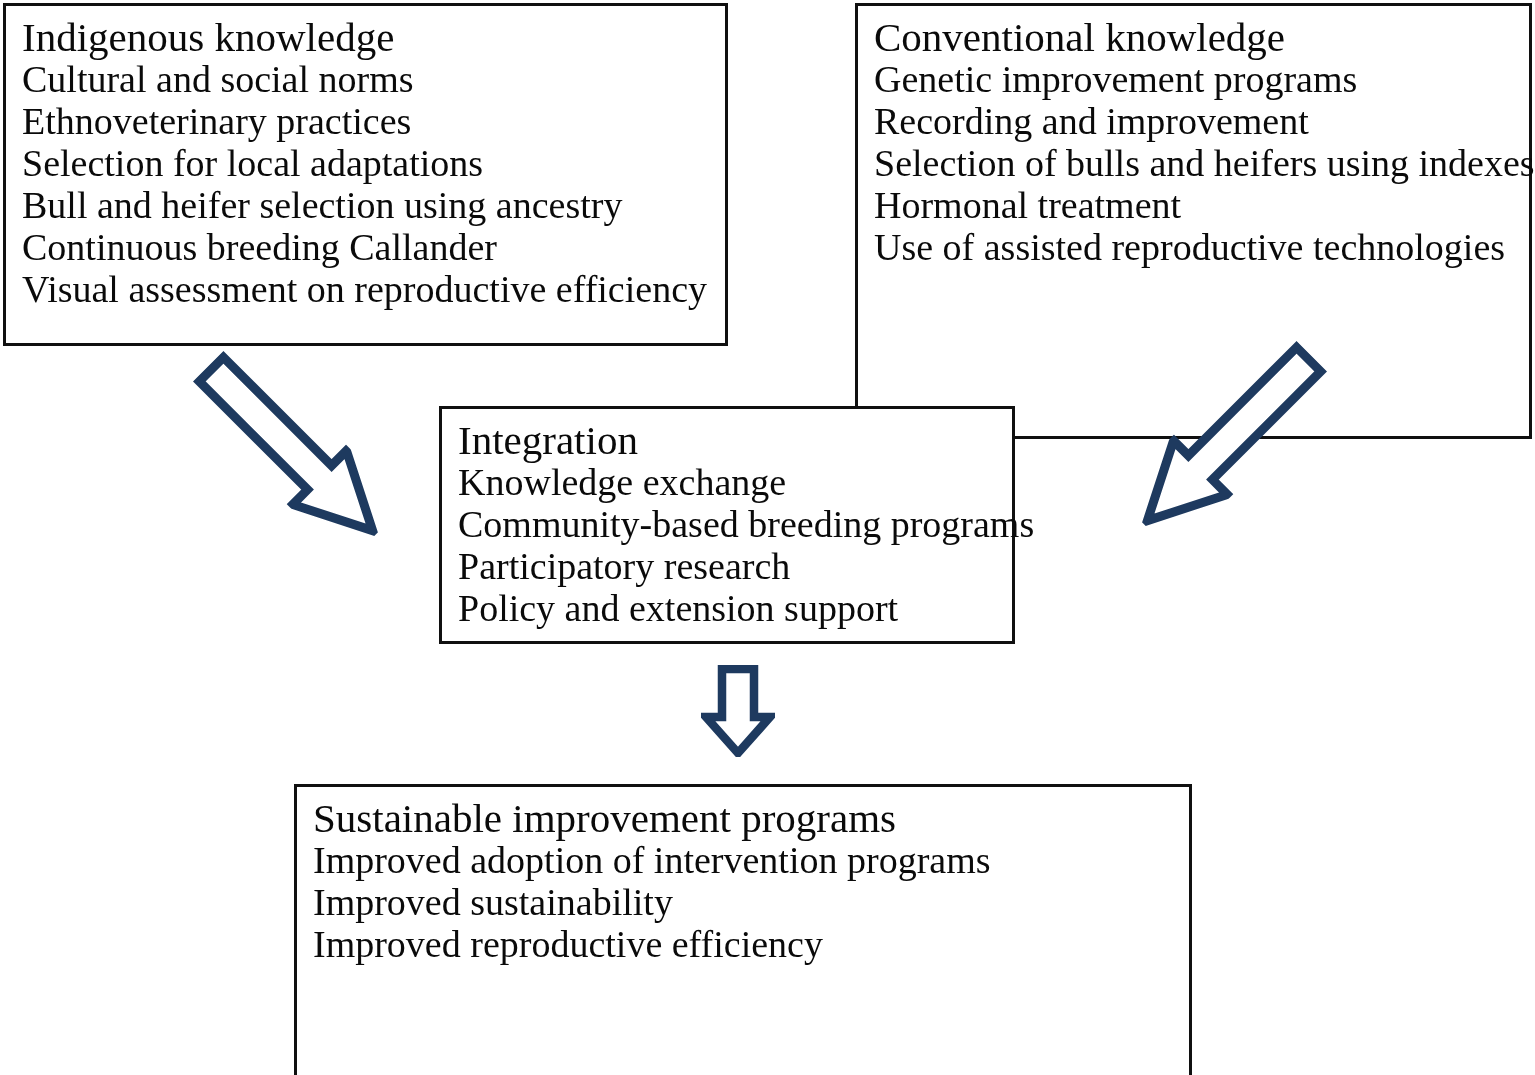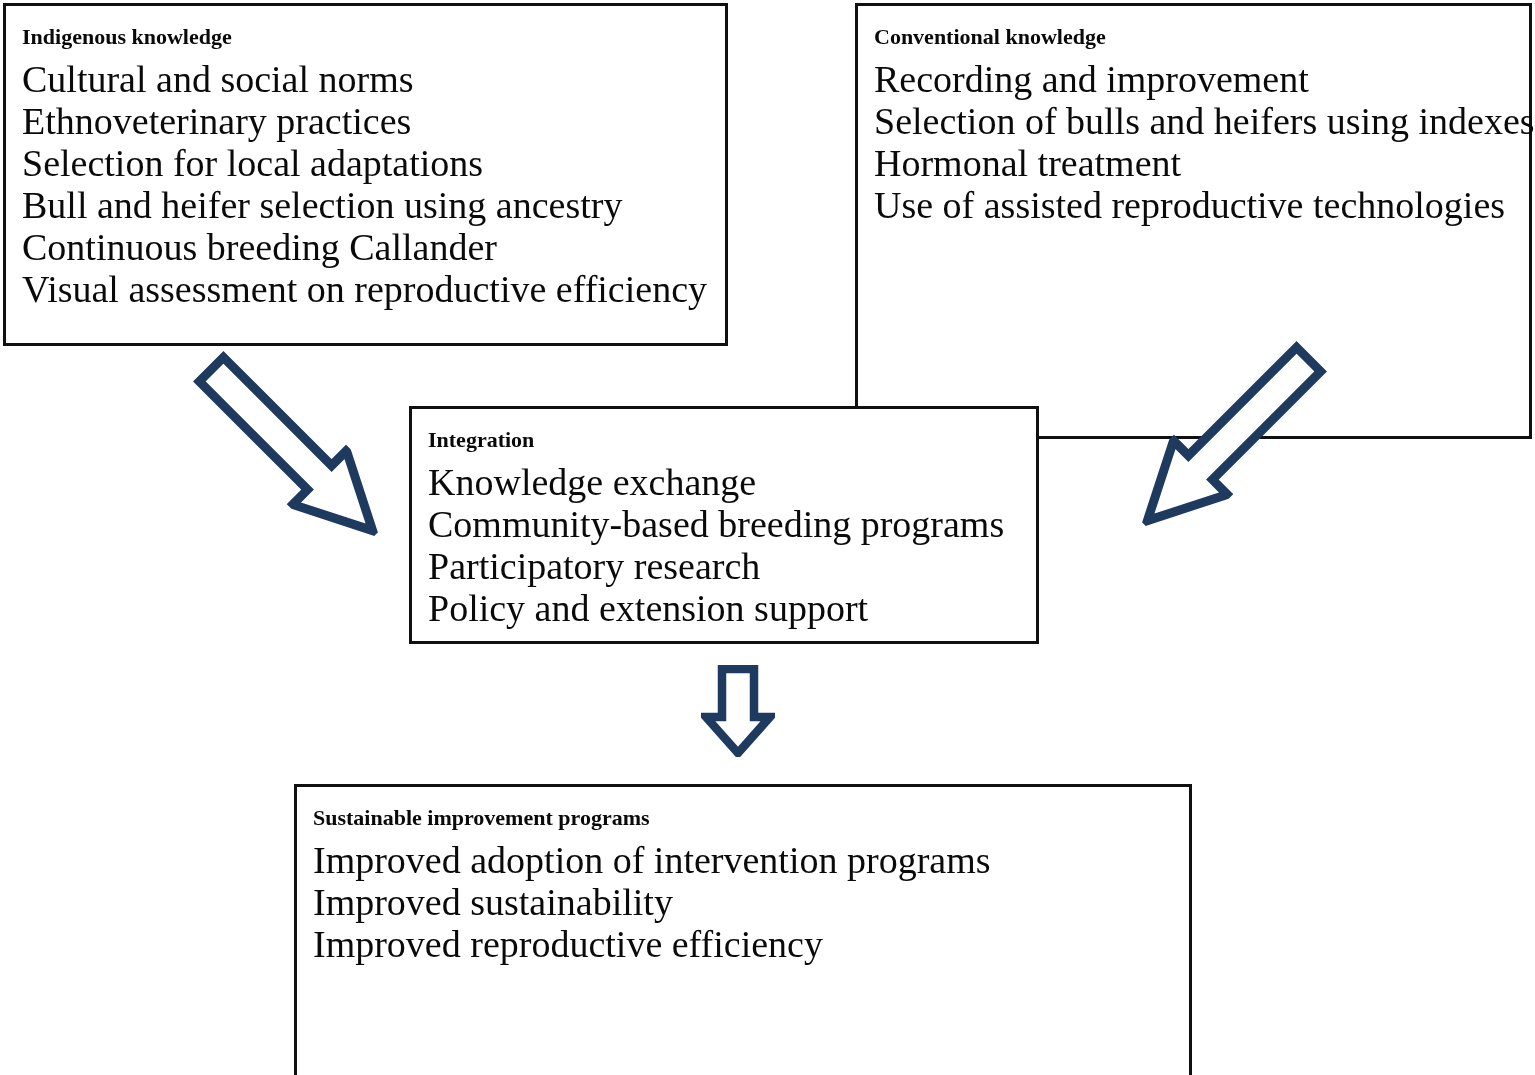--- a/index.html
+++ b/index.html
@@ -13,33 +13,33 @@
     overflow: hidden;
   }
   .box {
     position: absolute;
     border: 3px solid #101010;
     background: #ffffff;
     box-sizing: border-box;
     padding: 10px 16px;
   }
   .box-title {
-    font-size: 22px;
+    font-size: 41px;
     line-height: 42px;
-    font-weight: bold;
+    font-weight: normal;
     white-space: nowrap;
   }
   .box-line {
     font-size: 38px;
     line-height: 42px;
     white-space: nowrap;
   }
   #box-indigenous   { left: 3px;   top: 3px;   width: 725px; height: 343px; }
   #box-conventional { left: 855px; top: 3px;   width: 677px; height: 436px; }
-  #box-integration  { left: 409px; top: 406px; width: 630px; height: 238px; }
+  #box-integration  { left: 439px; top: 406px; width: 576px; height: 238px; }
   #box-sustainable  { left: 294px; top: 784px; width: 898px; height: 307px; }
 
   .arrow { position: absolute; }
   #arrow-left  { left: 250px;  top: 331px; transform: rotate(-45deg); }
   #arrow-right { left: 1186px; top: 321px; transform: rotate(45deg); }
   #arrow-down  { left: 701px;  top: 665px; }
 </style>
 </head>
 <body>
 
@@ -50,20 +50,21 @@
     <div class="box-line">Cultural and social norms</div>
     <div class="box-line">Ethnoveterinary practices</div>
     <div class="box-line">Selection for local adaptations</div>
     <div class="box-line">Bull and heifer selection using ancestry</div>
     <div class="box-line">Continuous breeding Callander</div>
     <div class="box-line">Visual assessment on reproductive efficiency</div>
   </div>
 
   <div class="box" id="box-conventional">
     <div class="box-title">Conventional knowledge</div>
+    <div class="box-line">Genetic improvement programs</div>
     <div class="box-line">Recording and improvement</div>
     <div class="box-line">Selection of bulls and heifers using indexes</div>
     <div class="box-line">Hormonal treatment</div>
     <div class="box-line">Use of assisted reproductive technologies</div>
   </div>
 
   <svg class="arrow" id="arrow-left" width="84" height="238" viewBox="0 0 84 238">
     <polygon points="25,5 59,5 59,158 80,158 42,233 4,158 25,158" fill="#ffffff" stroke="#1e3a5f" stroke-width="9" stroke-linejoin="miter"></polygon>
   </svg>
 

